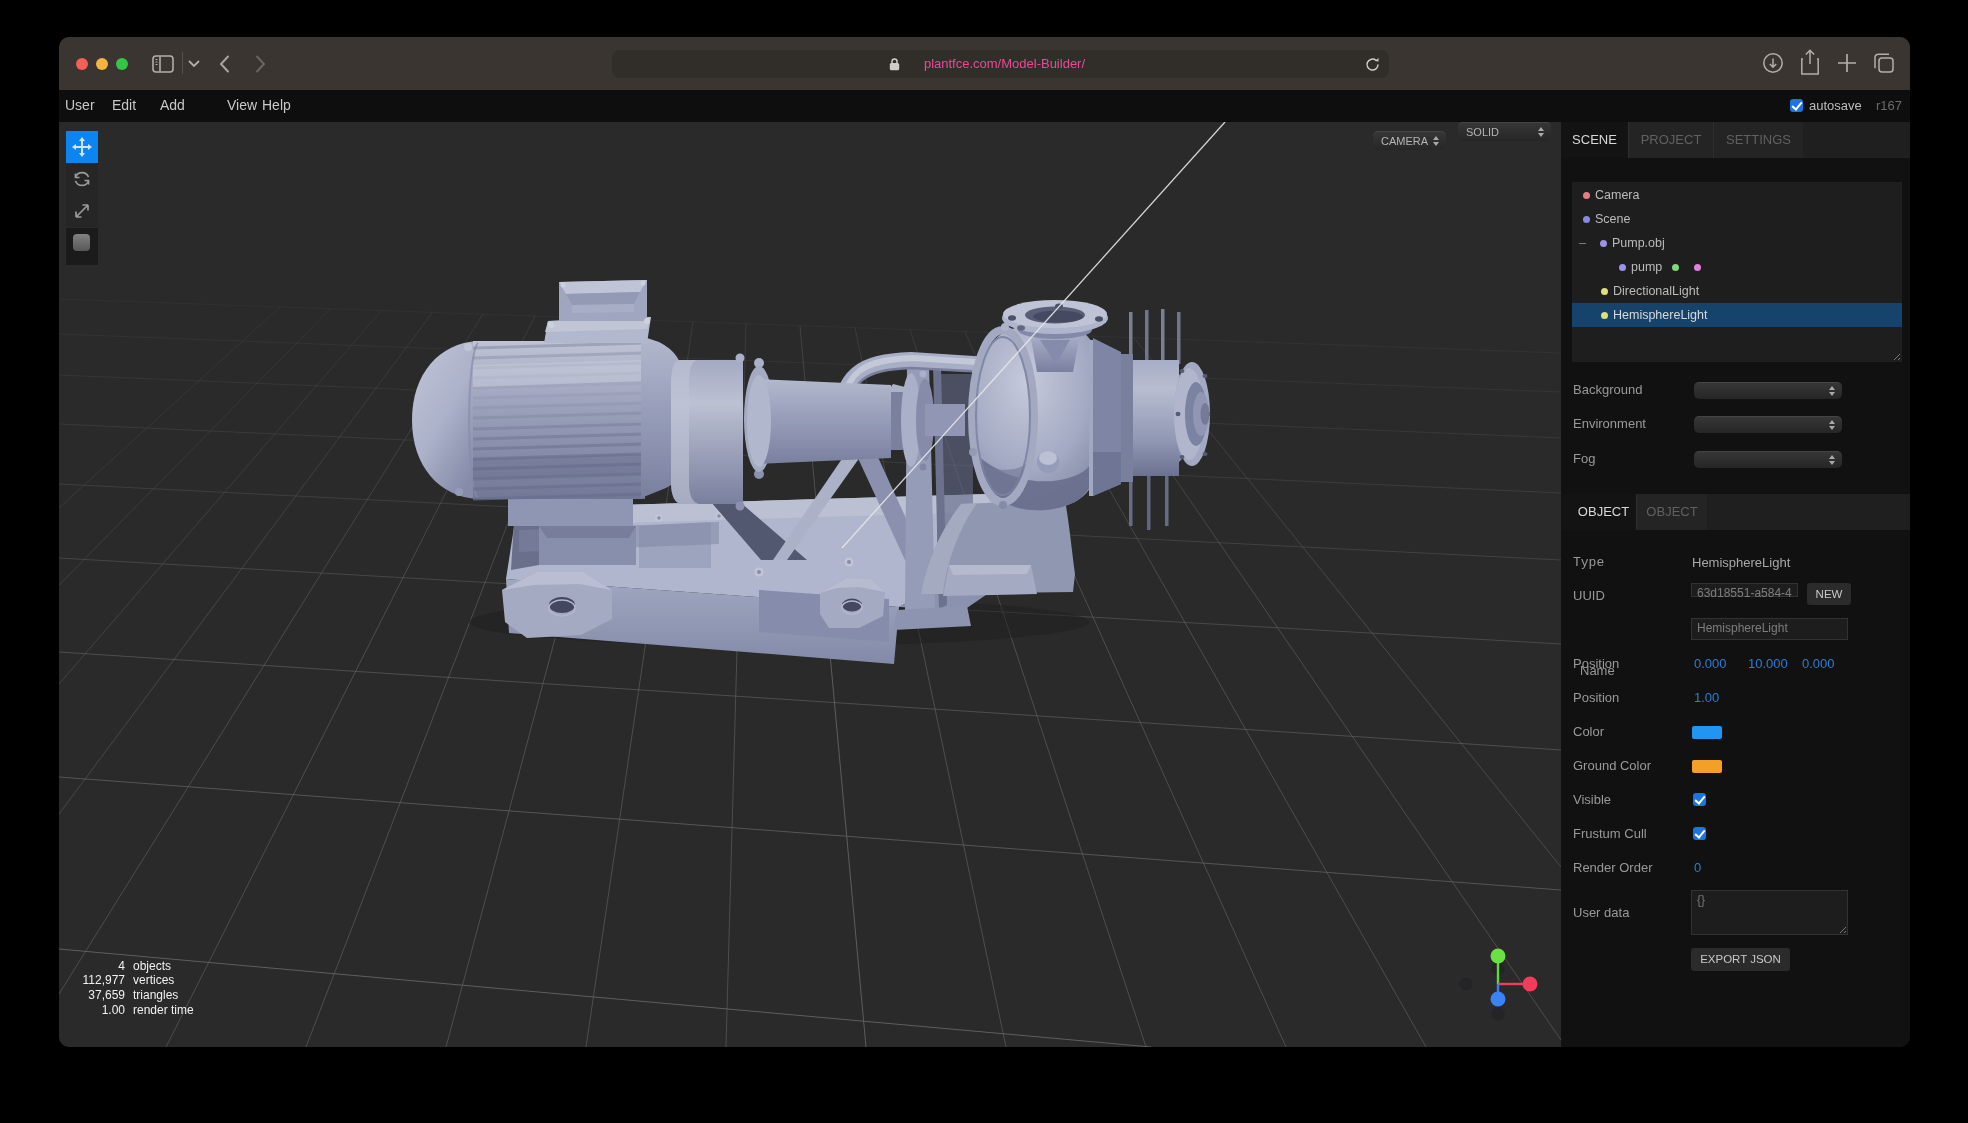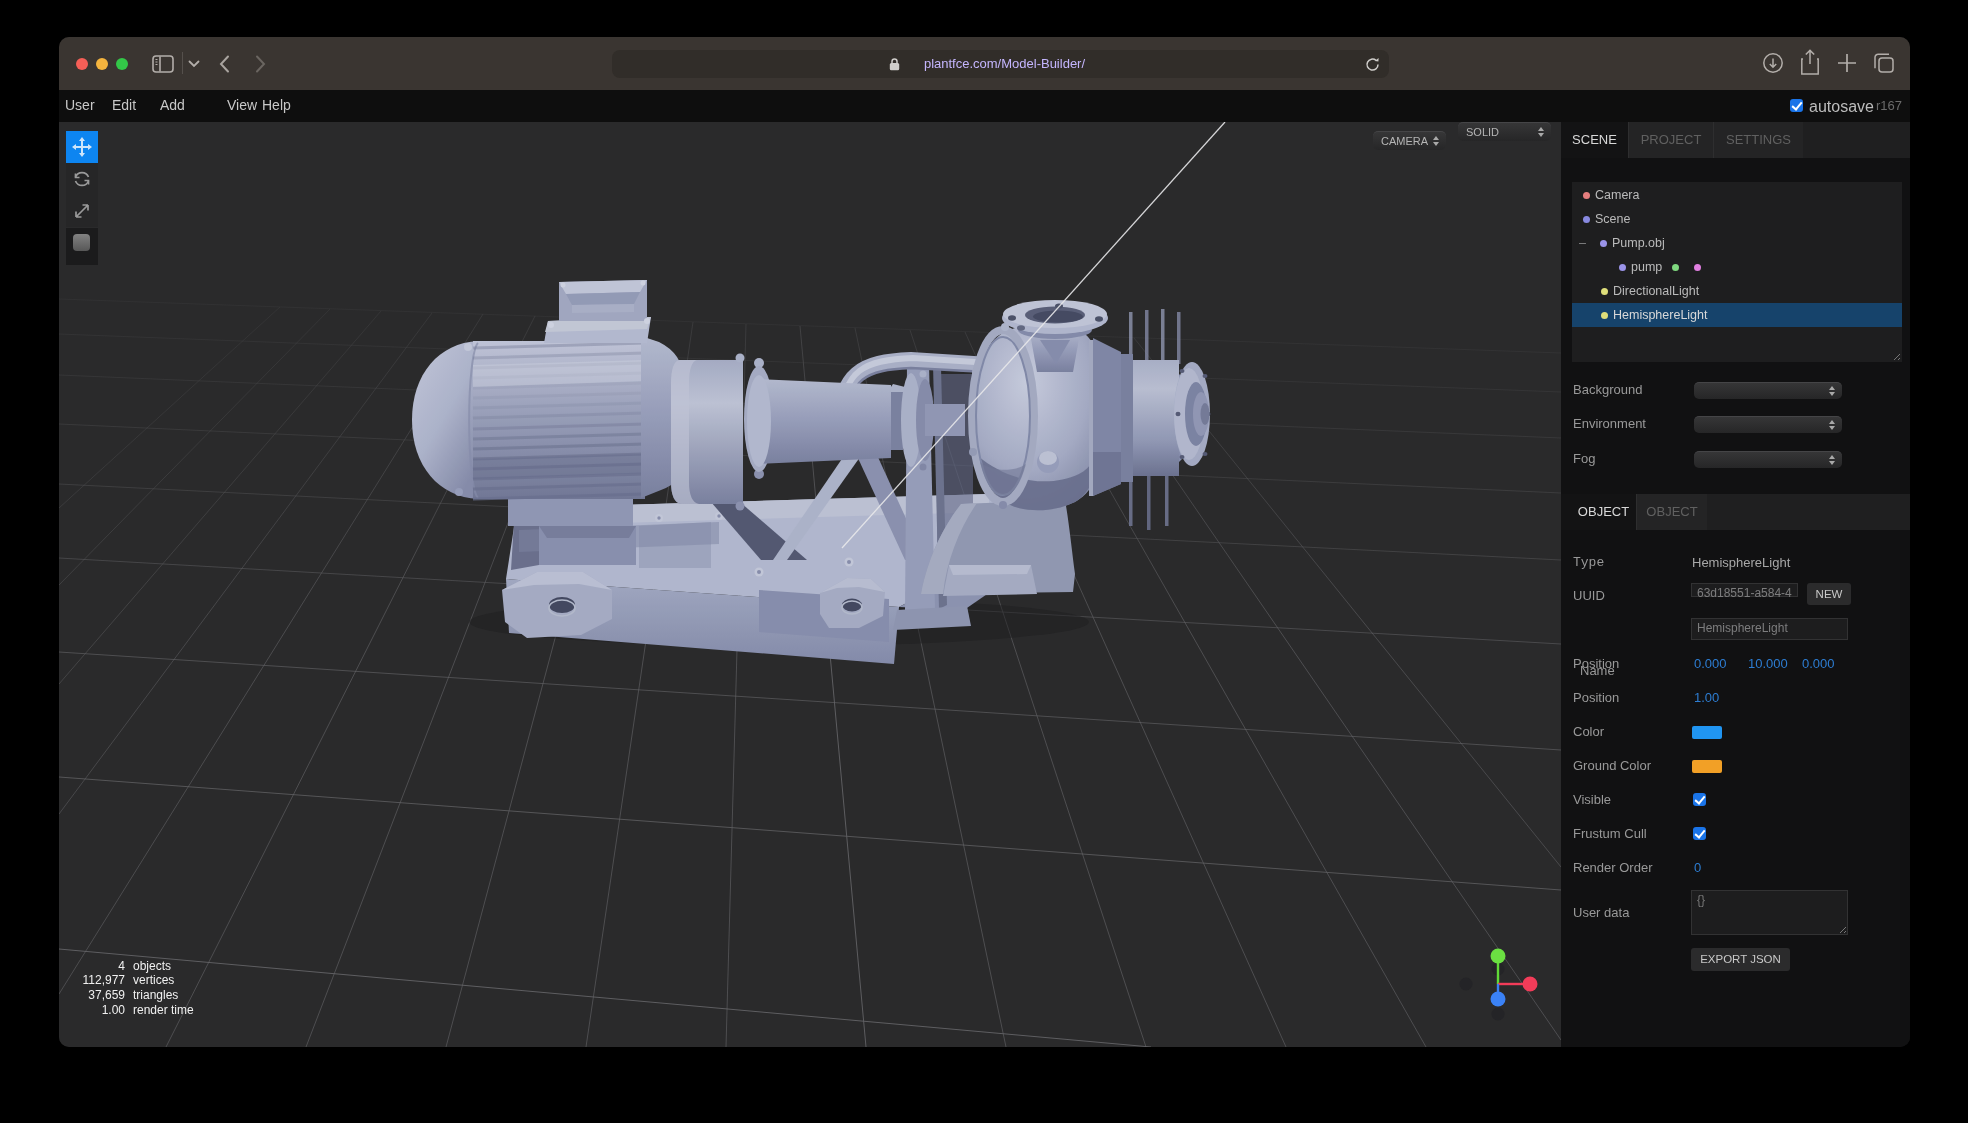--- a/index.html
+++ b/index.html
@@ -1,21 +1,21 @@
 <!DOCTYPE html>
 <html><head>
 <meta charset="utf-8">
 <style>
   html,body{margin:0;padding:0;background:#000;width:1968px;height:1123px;overflow:hidden;}
   *{box-sizing:border-box;font-family:"Liberation Sans",sans-serif;}
   .window{position:absolute;left:59px;top:37px;width:1851px;height:1010px;border-radius:10px;overflow:hidden;background:#151515;}
   .titlebar{position:absolute;left:0;top:0;width:1851px;height:53px;background:#3a3531;}
   .tl{position:absolute;top:21px;width:12px;height:12px;border-radius:50%;}
   .icn{position:absolute;color:#b3aeaa;}
-  .urlbar{position:absolute;left:553px;top:13px;width:777px;height:28px;border-radius:8px;background:#312d29;color:#c4b5fd;font-size:13px;line-height:28px;text-align:center;}
+  .urlbar{position:absolute;left:553px;top:13px;width:777px;height:28px;border-radius:8px;background:#312d29;color:#ec4899;font-size:13px;line-height:28px;text-align:center;}
   .menubar{position:absolute;left:0;top:53px;width:1851px;height:32px;background:#0e0e0e;color:#c8c8c8;font-size:14px;}
   .menubar span.mi{position:absolute;top:7px;}
   .viewport{position:absolute;left:0;top:85px;width:1502px;height:925px;background:#2a2a2b;}
   .panel{position:absolute;left:1502px;top:85px;width:349px;height:925px;background:#111112;font-size:13px;color:#999;}
   .ptabs{position:absolute;left:0;width:349px;height:36px;background:#1f1f20;}
   .ptab{position:absolute;top:0;height:36px;line-height:36px;text-align:center;color:#606060;font-size:13px;background:#242425;}
   .ptab.act{background:#131314;color:#d8d8d8;}
   .outliner{position:absolute;left:11px;top:60px;width:330px;height:180px;background:#1e1e1f;font-size:12.5px;color:#bbb;}
   .orow{position:absolute;left:0;width:330px;height:24px;line-height:24px;}
   .dot{display:inline-block;width:7px;height:7px;border-radius:50%;margin-right:5px;vertical-align:middle;}
@@ -84,21 +84,21 @@
       </svg>
   </div>
 
   <div class="menubar">
     <span class="mi" style="left:6px;">User</span>
     <span class="mi" style="left:53px;">Edit</span>
     <span class="mi" style="left:101px;">Add</span>
     <span class="mi" style="left:168px;">View</span>
     <span class="mi" style="left:203px;">Help</span>
     <span class="cb" style="left:1731px;top:9px;width:13px;height:13px;"></span>
-    <span class="mi" style="left:1750px;color:#bcbcbc;font-size:16px;top:8px;">autosave</span>
+    <span class="mi" style="left:1750px;color:#bcbcbc;font-size:13px;top:8px;">autosave</span>
     <span class="mi" style="left:1817px;color:#6b6b6b;font-size:13px;top:8px;">r167</span>
   </div>
 
   <div class="viewport">
     <svg width="1502" height="925" viewBox="0 0 1502 925">
       <g stroke="#646467" stroke-width="1" fill="none" id="grid">
         <line x1="0" y1="827" x2="1092" y2="925" stroke-opacity="0.90"></line>
         <line x1="0" y1="655" x2="1502" y2="768" stroke-opacity="0.75"></line>
         <line x1="0" y1="530" x2="1502" y2="628" stroke-opacity="0.63"></line>
         <line x1="0" y1="436" x2="1502" y2="522" stroke-opacity="0.54"></line>

